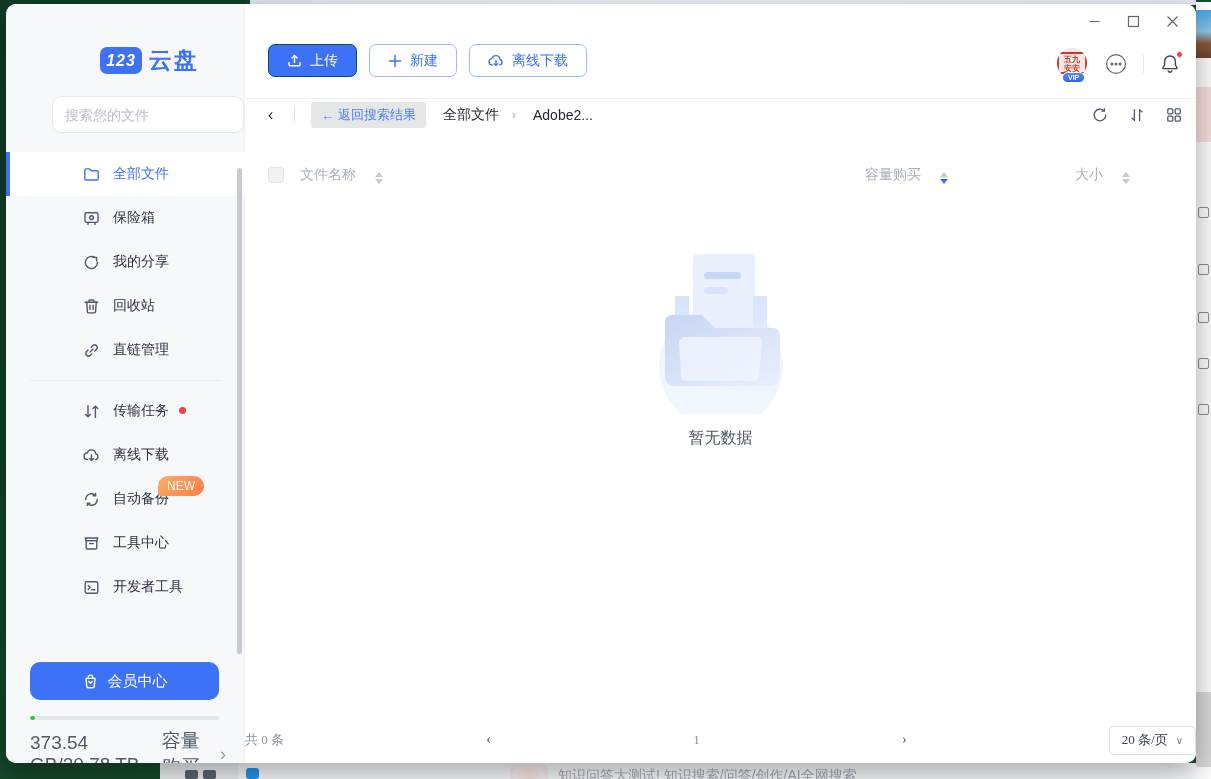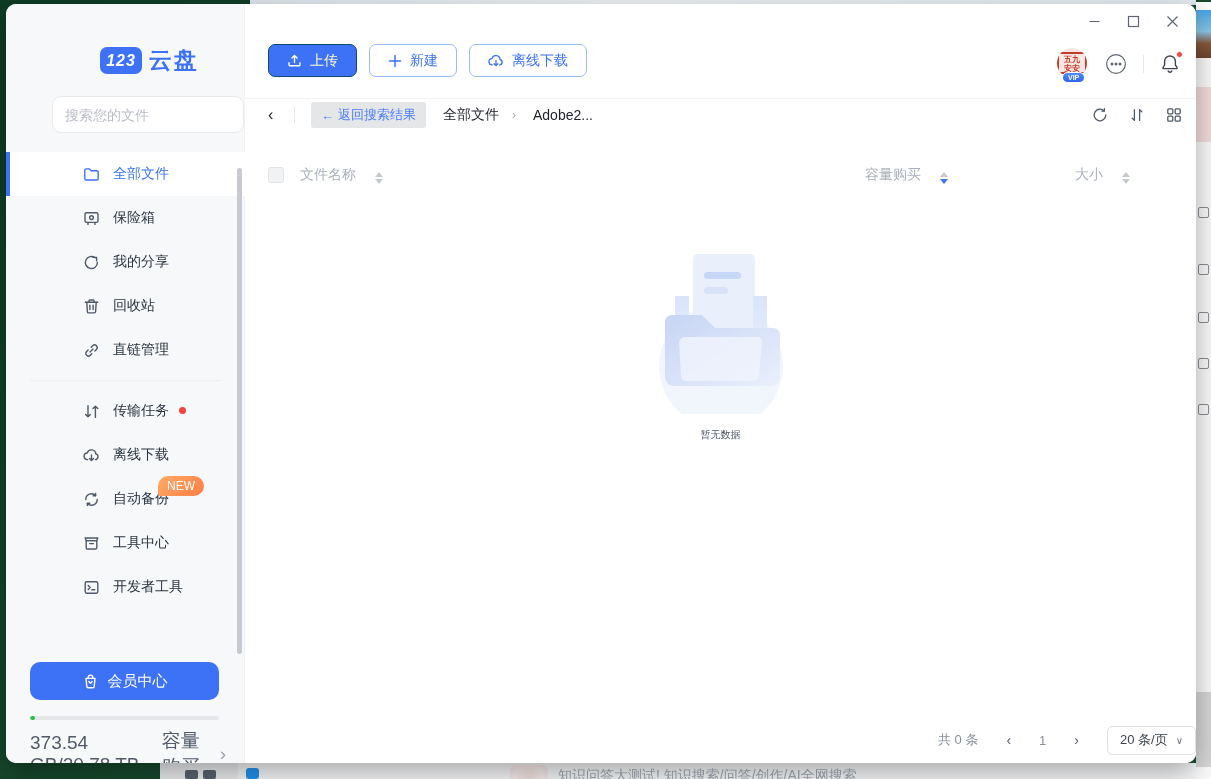--- a/index.html
+++ b/index.html
@@ -118,24 +118,24 @@
   .th-time { position:absolute; left:620px; }
   .th-size { position:absolute; left:830px; }
   .sort { display:inline-flex; flex-direction:column; gap:2px; }
   .tri-up { width:0; height:0; border-left:4px solid transparent; border-right:4px solid transparent;
     border-bottom:5px solid #c4c9d2; }
   .tri-down { width:0; height:0; border-left:4px solid transparent; border-right:4px solid transparent;
     border-top:5px solid #c4c9d2; }
   .tri-down.on { border-top-color:#3d72f6; }
 
   .empty { position:absolute; left:0; right:0; top:240px; display:flex; flex-direction:column; align-items:center; }
-  .empty-text { margin-top:14px; font-size:10px; color:#4e5969;text-align:right; }
+  .empty-text { margin-top:14px; font-size:16px; color:#4e5969;text-align:right; }
 
   .pager { position:absolute; left:0; right:0; top:720px; height:32px; display:flex;
-    align-items:center; justify-content:flex-end; gap:28px; font-size:13px; color:#4e5969; }
+    align-items:center; justify-content:space-between; gap:28px; font-size:13px; color:#4e5969;font-family:Liberation Serif, serif; }
   .pg-total { color:#8a919d; }
   .pg-arrow { font-size:14px; cursor:pointer; color:#4e5969; }
   .pg-num { color:#8a919d; }
   .pg-select { border:1px solid #dde0e4; border-radius:5px; height:29px; padding:0 12px;
     display:flex; align-items:center; gap:8px; cursor:pointer; color:#3c434e; background:#fff; }
   .pg-caret { font-size:10px; color:#6b7280; }
 
   svg { display:block; }
 </style>
 </head>

